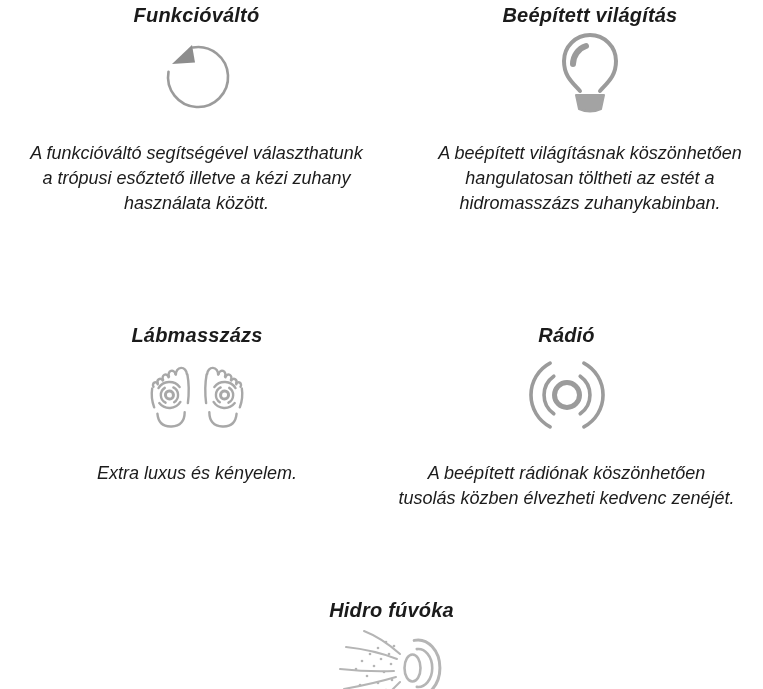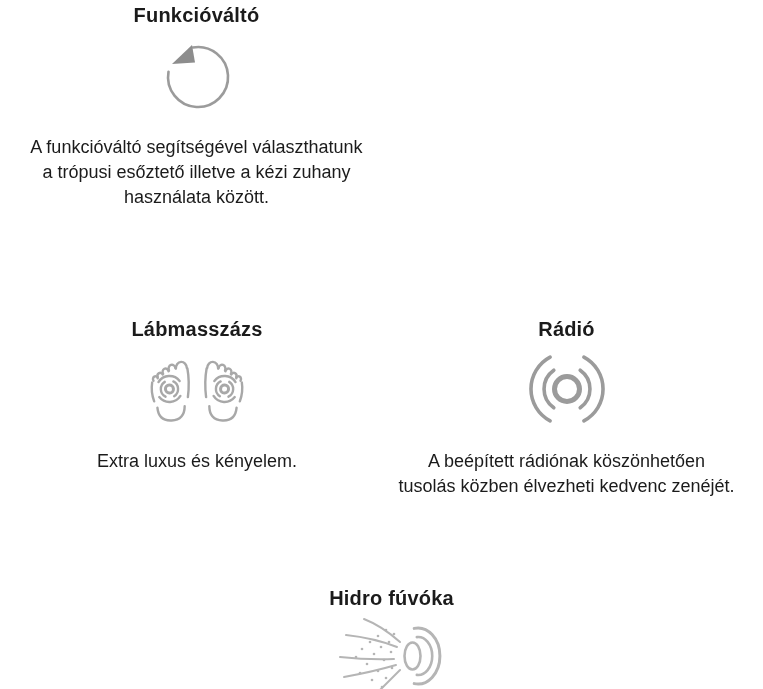--- a/index.html
+++ b/index.html
@@ -2,37 +2,37 @@
 <html><head>
 <meta charset="utf-8">
 <style>
   html, body { margin: 0; padding: 0; }
   body {
     width: 763px; height: 689px; overflow: hidden;
     background: #ffffff;
     font-family: "Liberation Sans", "DejaVu Sans", sans-serif;
     color: #1b1b1b;
   }
-  .row { display: flex; }
+  .row { display: flex; font-style: italic; }
   .row2 { margin-top: 86px; }
   .row3 { margin-top: 66px; }
   .feature { text-align: center; }
   .col-left  { width: 51.5%; }
   .col-right { width: 48.5%; padding-left: 24px; box-sizing: border-box; }
   .full { width: 100%; padding-left: 20px; box-sizing: border-box; }
   .title {
     font-size: 20px; font-weight: bold; line-height: 24px;
     margin-top: 3px; letter-spacing: 0.2px;
   }
   .iconbox {
     height: 96px; display: flex; align-items: center; justify-content: center;
   }
   .row3 .iconbox { height: 100px; }
   .desc {
-    font-size: 18px; line-height: 25px; margin-top: 12px;
+    font-size: 18px; line-height: 25px; margin-top: 18px;
     white-space: pre; 
     text-align: center;
   }
   .icon-stroke { stroke: #9b9b9b; fill: none; stroke-linecap: round; }
   .icon-stroke-light { stroke: #b5b5b5; fill: none; stroke-linecap: round; }
 </style>
 </head>
 <body>
 
 <div class="page">
@@ -45,20 +45,33 @@
         <svg width="84" height="84" viewBox="0 0 84 84">
           <path class="icon-stroke" stroke-width="2.6" d="M 38.8 14.5 A 30 30 0 1 1 14.5 38.8"></path>
           <polygon points="18,31 38,12 41,29.5" fill="#8d8d8d" stroke="none"></polygon>
         </svg>
       </div>
       <p class="desc">A funkcióváltó segítségével választhatunk
 a trópusi esőztető illetve a kézi zuhany
 használata között.</p>
     </section>
 
+    <section class="feature col-right">
+      <div class="title">Beépített világítás</div>
+      <div class="iconbox">
+        <svg width="84" height="86" viewBox="0 0 84 86">
+          <path class="icon-stroke" stroke-width="4" d="M 32 59 C 24 50 16 44 16 29 A 26 26 0 1 1 68 29 C 68 44 60 50 52 59"></path>
+          <path class="icon-stroke" stroke-width="6" d="M 25 32 A 19 19 0 0 1 38 14"></path>
+          <path d="M 28 63 L 56 63 L 53 77 Q 42 82 31 77 Z" fill="#a3a3a3" stroke="#a3a3a3" stroke-width="2" stroke-linejoin="round"></path>
+        </svg>
+      </div>
+      <p class="desc">A beépített világításnak köszönhetően
+hangulatosan töltheti az estét a
+hidromasszázs zuhanykabinban.</p>
+    </section>
   </div>
 
   <div class="row row2">
 
     <section class="feature col-right">
       <div class="title">Lábmasszázs</div>
       <div class="iconbox">
         <svg width="104" height="88" viewBox="0 0 104 88">
           <defs>
             <g id="foot" stroke="#a8a8a8" fill="none" stroke-linecap="round" stroke-width="2.4">

